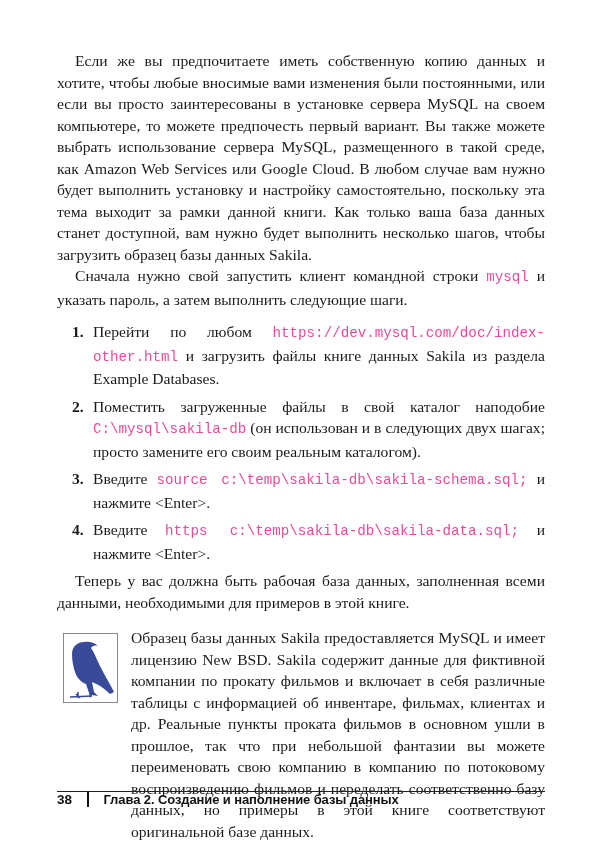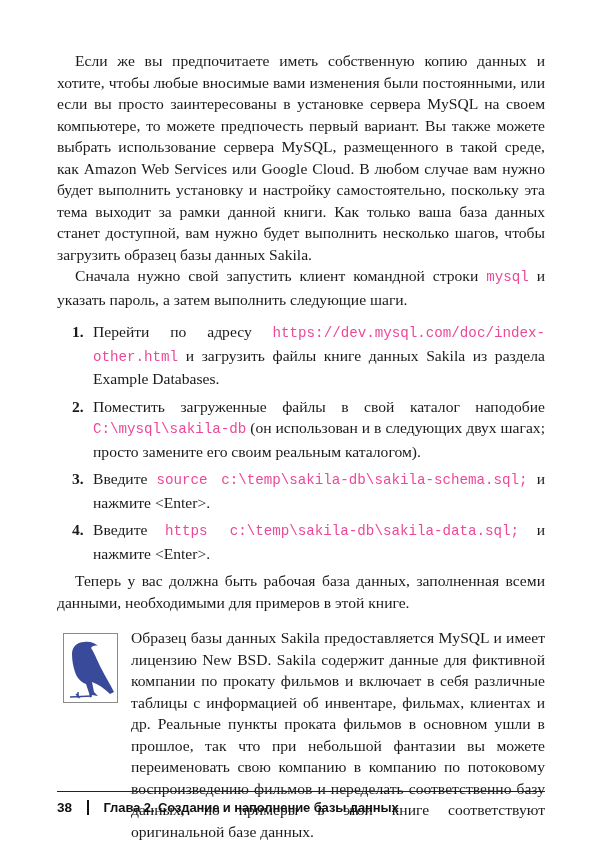--- a/index.html
+++ b/index.html
@@ -26,41 +26,41 @@
   .note { position: relative; margin-top: 14px; min-height: 180px; }
   .note .bird {
     position: absolute; left: 6px; top: 6px; width: 55px; height: 70px;
     border: 1px solid #8a8a8a; box-sizing: border-box; background: #fff;
   }
   .note .note-text { margin-left: 74px; }
   .note .note-text p { line-height: 21.5px; }
   .footer { position: absolute; left: 57px; top: 791px; width: 488px; }
   .footer .rule { height: 1px; background: #222; width: 100%; }
   .footer .row {
-    display: flex; align-items: center; margin-top: 8px;
+    display: flex; align-items: center; margin-top: 0;
     font-family: "Liberation Sans", "DejaVu Sans", sans-serif; color: #111;
   }
   .footer .pnum { font-weight: bold; font-size: 13.5px; width: 30px; }
   .footer .bar { width: 1.5px; height: 15px; background: #111; margin-right: 15px; }
   .footer .chapter { font-size: 13px; font-weight: bold; letter-spacing: -0.1px; }
 </style>
 </head>
 <body>
 
 <div class="page">
 
 
   <p class="indent">Если же вы предпочитаете иметь собственную копию данных и хотите, чтобы любые вносимые вами изменения были постоянными, или если вы просто заинтересованы в установке сервера MySQL на своем компьютере, то можете предпочесть первый вариант. Вы также можете выбрать использование сервера MySQL, размещенного в такой среде, как Amazon Web Services или Google Cloud. В любом случае вам нужно будет выполнить установку и настройку самостоятельно, поскольку эта тема выходит за рамки данной книги. Как только ваша база данных станет доступной, вам нужно будет выполнить несколько шагов, чтобы загрузить образец базы данных Sakila.</p>
 
   <p class="indent"><span>Сначала нужно свой запустить клиент командной строки </span><span class="mono">mysql</span><span> и указать пароль, а затем выполнить следующие шаги.</span></p>
 
   <ol class="steps">
     <li>
       <span class="num">1.</span>
-      <p><span>Перейти по адресу </span><span class="mono">https://dev.mysql.com/doc/index-other.html</span><span> и загрузить файлы книге данных Sakila из раздела Example Databases.</span></p>
+      <p><span>Перейти по любом </span><span class="mono">https://dev.mysql.com/doc/index-other.html</span><span> и загрузить файлы книге данных Sakila из раздела Example Databases.</span></p>
     </li>
     <li>
       <span class="num">2.</span>
       <p><span>Поместить загруженные файлы в свой каталог наподобие </span><span class="mono">C:\mysql\sakila-db</span><span> (он использован и в следующих двух шагах; просто замените его своим реальным каталогом).</span></p>
     </li>
     <li>
       <span class="num">3.</span>
       <p><span>Введите </span><span class="mono">source c:\temp\sakila-db\sakila-schema.sql;</span><span> и нажмите &lt;Enter&gt;.</span></p>
     </li>
     <li>

